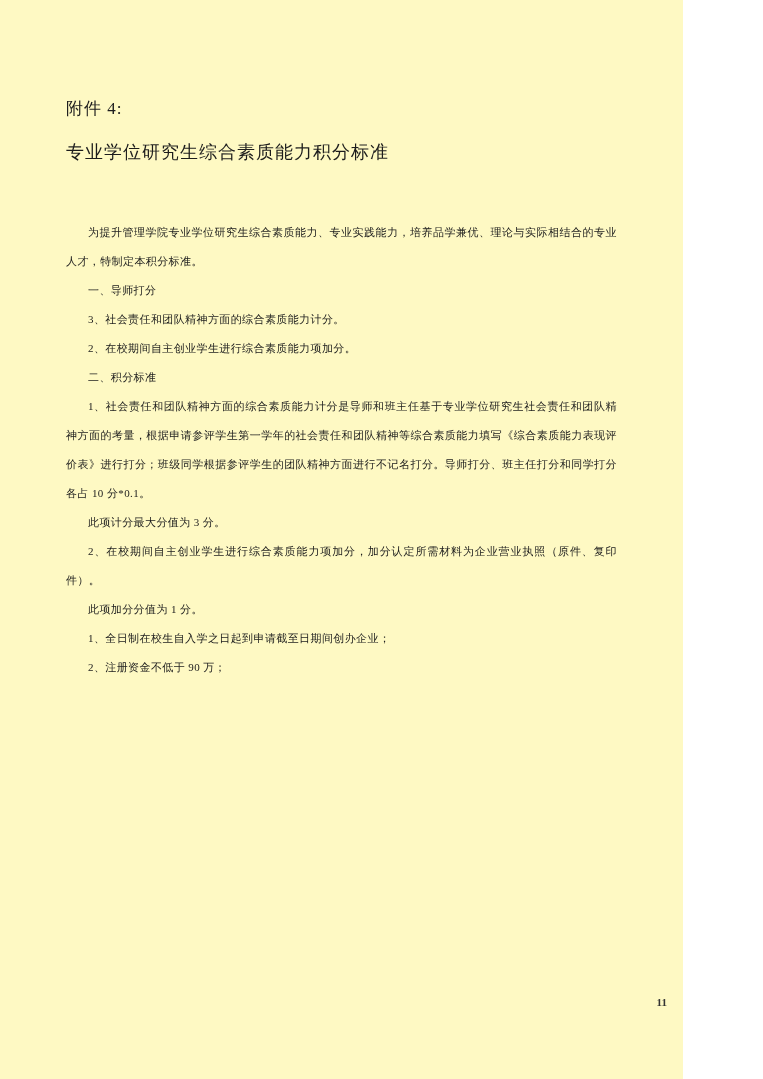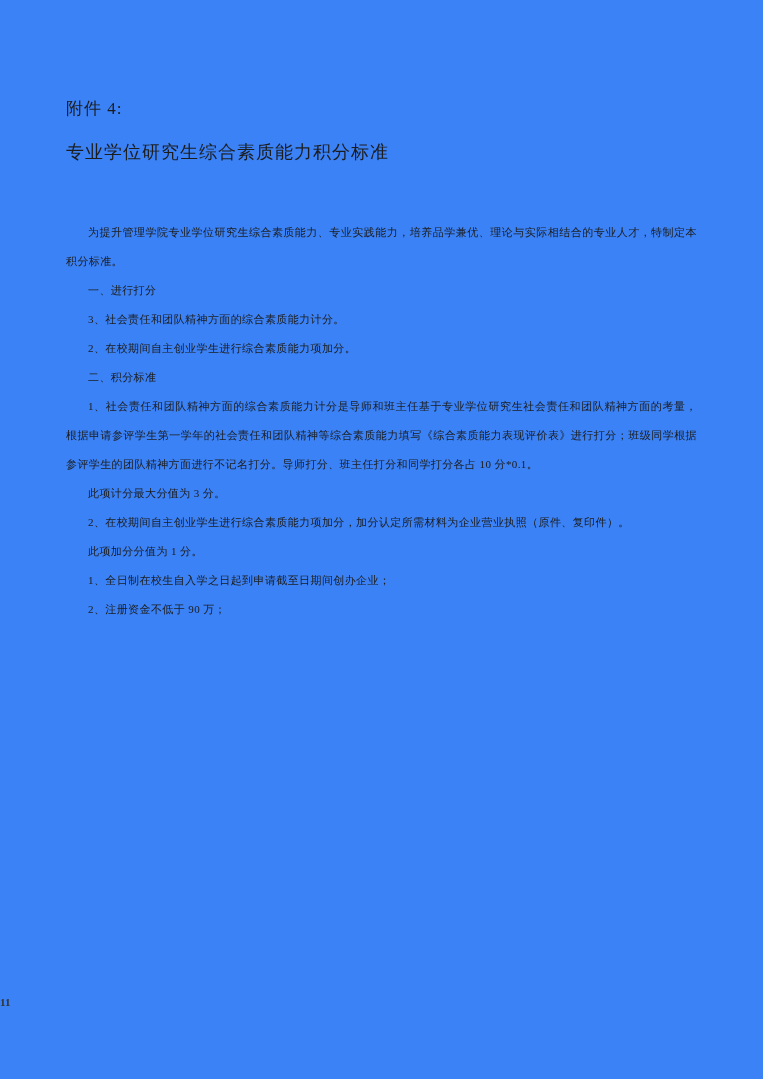--- a/index.html
+++ b/index.html
@@ -2,23 +2,23 @@
 <html><head>
 <meta charset="utf-8">
 <style>
   html, body {
     margin: 0;
     padding: 0;
     background: #ffffff;
   }
   .page {
     position: relative;
-    width: 763px;
+    width: 683px;
     height: 1079px;
-    background: #3b82f6;
+    background: #fef9c3;
     font-family: "Liberation Serif", "DejaVu Serif", serif;
     color: #1c1c1c;
     overflow: hidden;
     box-sizing: border-box;
   }
   .content {
     position: absolute;
     left: 66px;
     right: 66px;
     top: 0;
@@ -45,39 +45,39 @@
     margin: 0;
     font-size: 11px;
     line-height: 29px;
     text-align: justify;
     text-indent: 2em;
     letter-spacing: 0.4px;
   }
   .page-number {
     position: absolute;
     left: 0;
-    right: 0;
+    right: 16px;
     top: 996px;
-    text-align: left;
+    text-align: right;
     font-size: 11px;
     font-weight: 700;
     color: #333333;
     font-family: "Liberation Serif", "DejaVu Serif", serif;
   }
 </style>
 </head>
 <body>
 
 <div class="page">
   <div class="content">
     <p class="attachment">附件 4:</p>
     <h1 class="doc-title">专业学位研究生综合素质能力积分标准</h1>
     <div class="body-block">
       <p class="para">为提升管理学院专业学位研究生综合素质能力、专业实践能力，培养品学兼优、理论与实际相结合的专业人才，特制定本积分标准。</p>
-      <p class="para">一、进行打分</p>
+      <p class="para">一、导师打分</p>
       <p class="para">3、社会责任和团队精神方面的综合素质能力计分。</p>
       <p class="para">2、在校期间自主创业学生进行综合素质能力项加分。</p>
       <p class="para">二、积分标准</p>
       <p class="para">1、社会责任和团队精神方面的综合素质能力计分是导师和班主任基于专业学位研究生社会责任和团队精神方面的考量，根据申请参评学生第一学年的社会责任和团队精神等综合素质能力填写《综合素质能力表现评价表》进行打分；班级同学根据参评学生的团队精神方面进行不记名打分。导师打分、班主任打分和同学打分各占 10 分*0.1。</p>
       <p class="para">此项计分最大分值为 3 分。</p>
       <p class="para">2、在校期间自主创业学生进行综合素质能力项加分，加分认定所需材料为企业营业执照（原件、复印件）。</p>
       <p class="para">此项加分分值为 1 分。</p>
       <p class="para">1、全日制在校生自入学之日起到申请截至日期间创办企业；</p>
       <p class="para">2、注册资金不低于 90 万；</p>
     </div>

